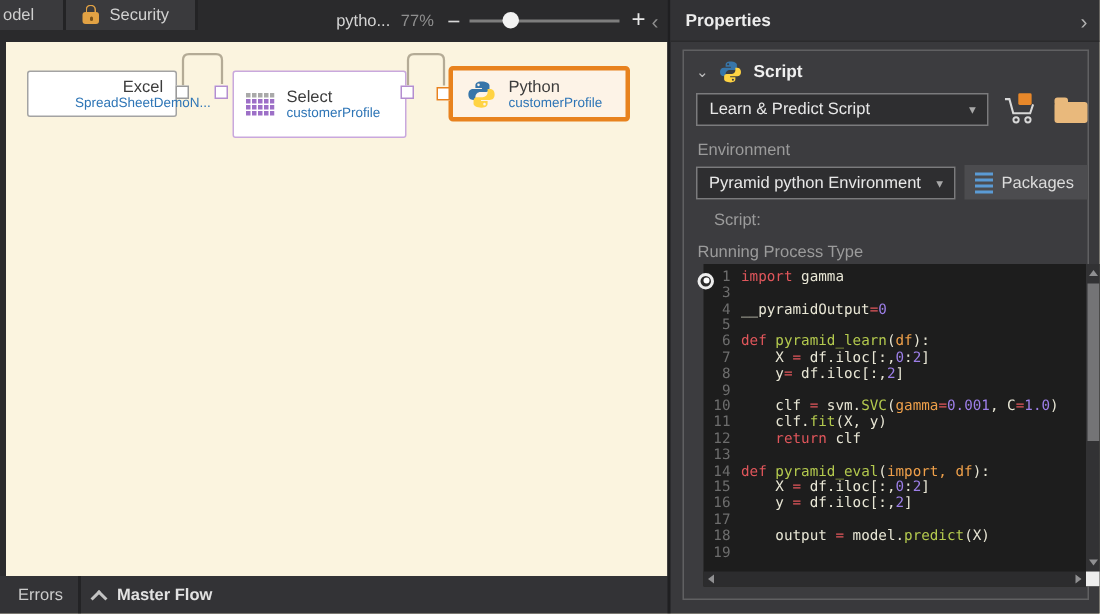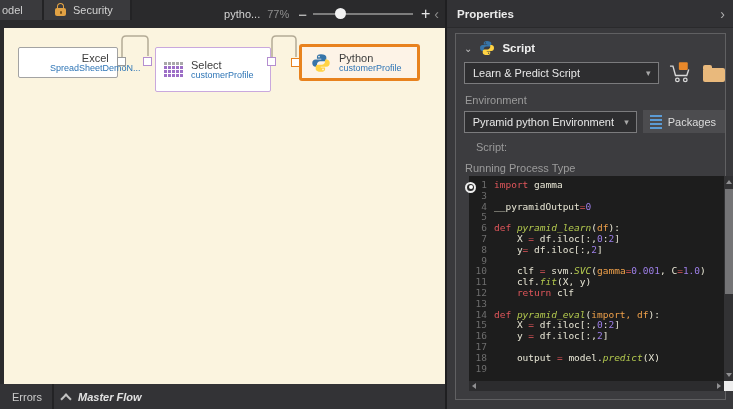--- a/index.html
+++ b/index.html
@@ -34,21 +34,21 @@
   .node-select{left:151px;top:19px;width:116px;height:45px;padding-left:8px;border-color:#c9a8dd;}
   .node-python{left:295px;top:16px;width:121px;height:37px;padding-left:9px;border:3px solid #e8821e;background:#fdf3e7;border-radius:3px;}
   .conn{position:absolute;width:9px;height:9px;background:#fff;border:1px solid #9a9a9a;box-sizing:border-box;}
   .conn.purple{border-color:#b48ed0;}
   .conn.orange{border-color:#e8821e;}
   .selicon{display:block;}
   
   .bottombar{position:absolute;left:0;top:384px;width:445px;height:25px;background:#333336;display:flex;align-items:center;}
   .errors-tab{color:#cccccc;font-size:11px;padding-left:12px;width:38px;}
   .bb-div{width:2px;height:25px;background:#232325;margin-left:2px;}
-  .flow-tab{display:flex;align-items:flex-end;margin-left:8px;font-style:italic;}
+  .flow-tab{display:flex;align-items:flex-end;margin-left:8px;}
   .caret-up{width:6px;height:6px;border-top:2px solid #c3c3c3;border-right:2px solid #c3c3c3;transform:rotate(-45deg);margin:3px 8px 0 0;}
   .flow-label{color:#e2e2e2;font-size:11px;font-weight:bold;}
   
   .panel{position:absolute;left:445px;top:0;width:288px;height:409px;background:#39393c;border-left:2px solid #1f1f21;box-sizing:border-box;}
   .panel-header{position:absolute;left:0;top:0;right:0;height:27px;background:#323235;display:flex;align-items:center;justify-content:space-between;border-bottom:1px solid #2a2a2c;}
   .panel-title{color:#ececec;font-size:11.5px;font-weight:bold;margin-left:10px;}
   .panel-collapse{color:#b0b0b0;font-size:14px;margin-right:8px;}
   .groupbox{position:absolute;left:8px;top:33px;width:271px;height:367px;border:1px solid #606062;background:#3c3c3f;box-sizing:border-box;}
   .gb-head{display:flex;align-items:center;margin:6px 0 6px 8px;}
   .gb-chev{color:#c0c0c0;font-size:10px;margin-right:7px;}
@@ -69,21 +69,21 @@
   .pkgicon{display:flex;flex-direction:column;gap:2px;margin-right:6px;}
   .pkgicon i{display:block;width:12px;height:2px;background:#5b9bd5;}
   .pkglabel{color:#dcdcdc;font-size:11px;}
   
   .editor{position:absolute;left:13px;top:142px;width:265px;height:215px;background:#1d1d1d;overflow:hidden;}
   .codewrap{position:absolute;left:0;top:4px;right:10px;bottom:10px;overflow:hidden;}
   .code-line{height:10.8px;line-height:10.8px;white-space:pre;font-family:"DejaVu Sans Mono",monospace;font-size:9.5px;}
   .gut{display:inline-block;width:18px;text-align:right;margin-right:7px;color:#6d6d6d;}
   .tok-k{color:#e0565b;}
   .tok-w{color:#e8e6d5;}
-  .tok-f{color:#b3c94e;font-style:italic;}
+  .tok-f{color:#b3c94e;}
   .tok-o{color:#efa04a;}
   .tok-p{color:#9d7fe8;}
   .vbar{position:absolute;right:0;top:0;width:10px;bottom:10px;background:#323234;}
   .vthumb{position:absolute;left:1px;right:1px;top:13px;height:105px;background:#747476;}
   .arr{position:absolute;width:0;height:0;border-style:solid;}
   .arr.up{left:2px;top:4px;border-width:0 3px 4px 3px;border-color:transparent transparent #909092 transparent;}
   .arr.down{left:2px;bottom:4px;border-width:4px 3px 0 3px;border-color:#909092 transparent transparent transparent;}
   .hbar{position:absolute;left:0;bottom:0;right:10px;height:10px;background:#2c2c2e;}
   .arr.left{left:3px;top:2px;border-width:3px 4px 3px 0;border-color:transparent #909092 transparent transparent;}
   .arr.right{right:3px;top:2px;border-width:3px 0 3px 4px;border-color:transparent transparent transparent #909092;}

